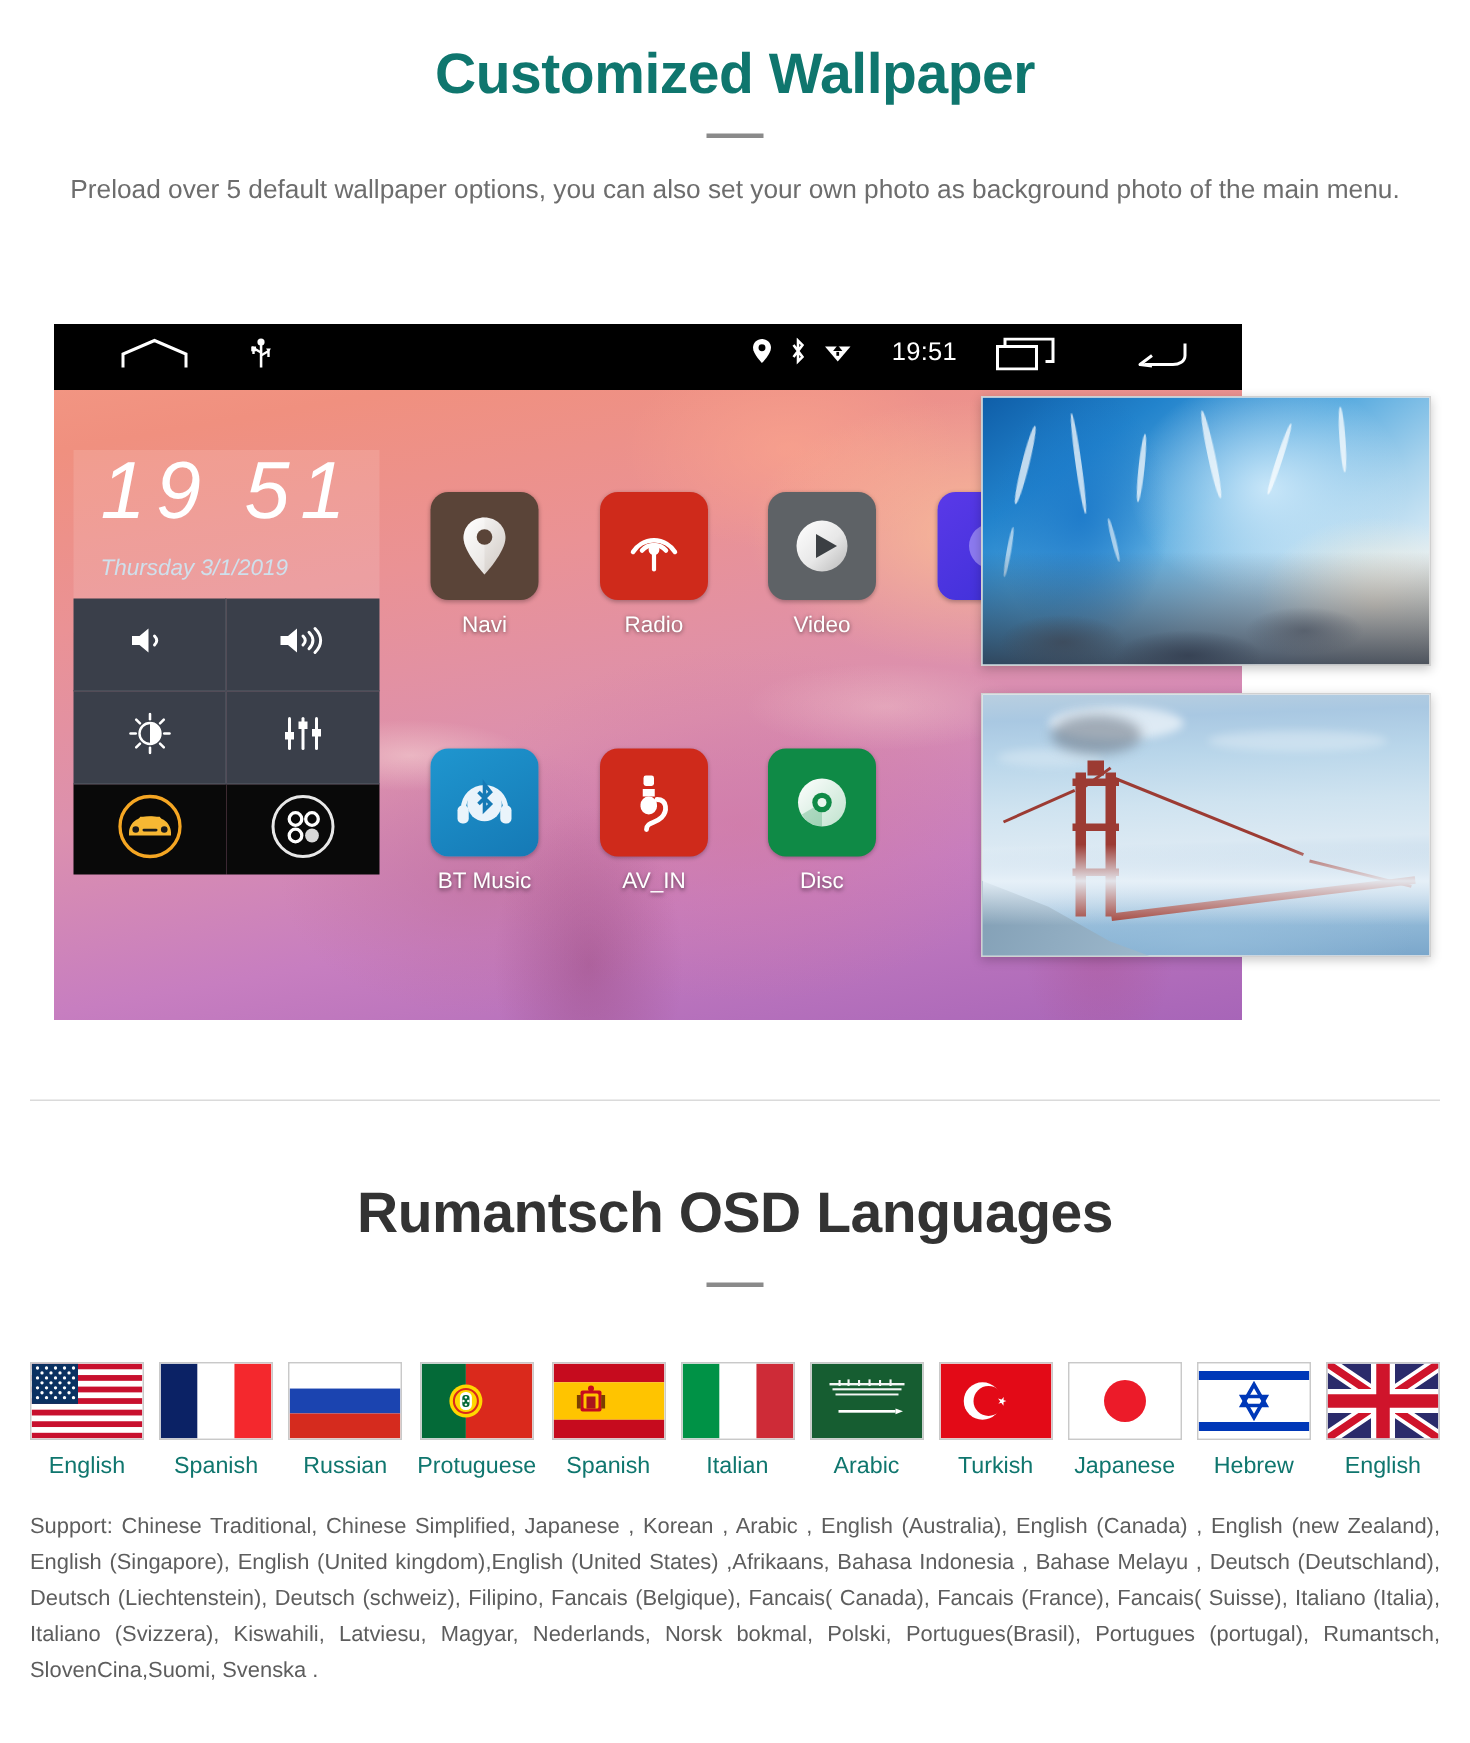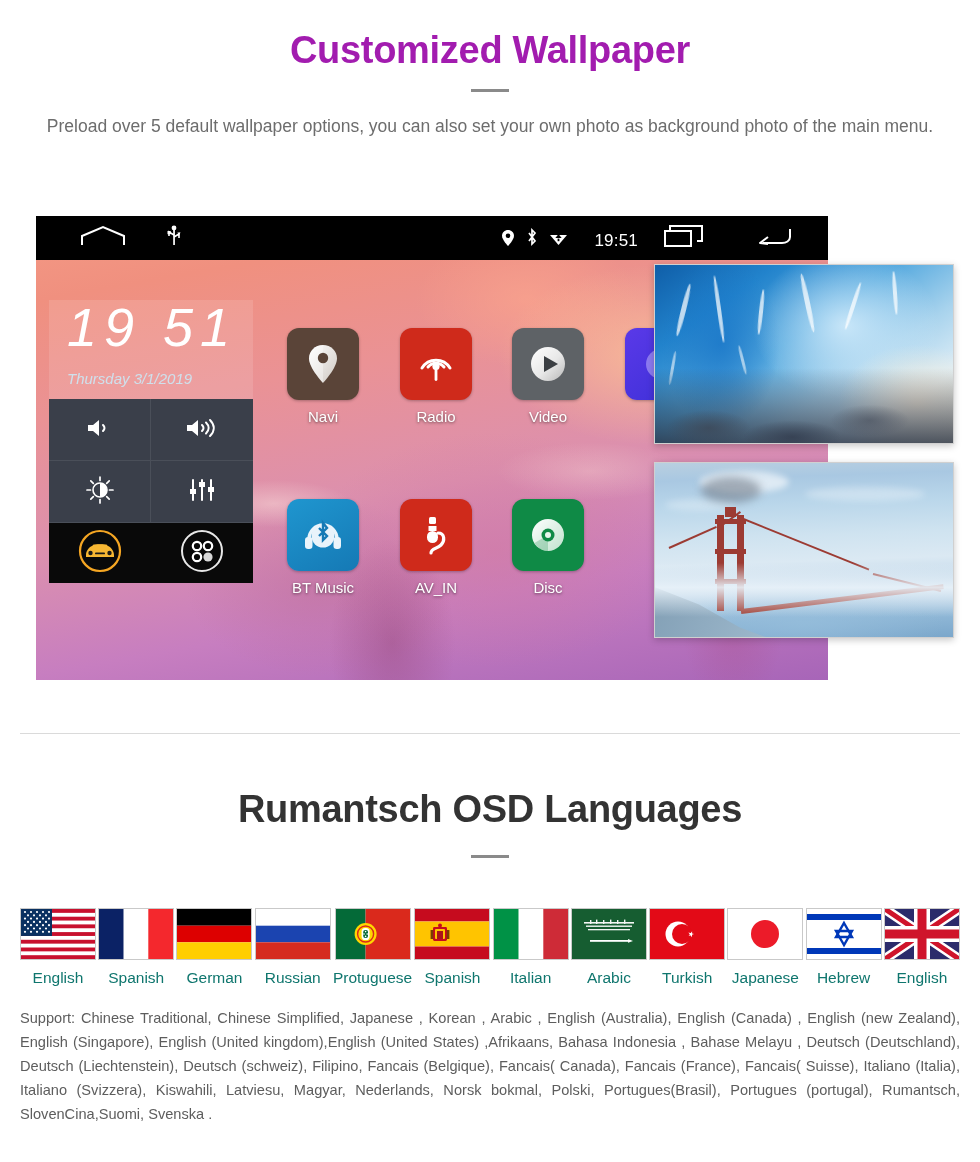--- a/index.html
+++ b/index.html
@@ -6,21 +6,21 @@
   body{
     width:980px;height:1162px;background:#ffffff;overflow:hidden;
     font-family:"Liberation Sans", sans-serif;color:#3b3b3b;
     -webkit-font-smoothing:antialiased;
   }
   .page{position:relative;width:980px;height:1162px;}
 
   
   .sec1-title{
     position:absolute;left:0;top:29px;width:980px;text-align:center;
-    font-size:38px;font-weight:bold;color:#a21caf;letter-spacing:-0.3px;
+    font-size:38px;font-weight:bold;color:#0f766e;letter-spacing:-0.3px;
   }
   .rule{
     position:absolute;width:38px;height:3px;background:#8a8a8a;
   }
   .rule1{left:471px;top:89px;}
   .sec1-sub{
     position:absolute;left:30px;top:112px;width:920px;text-align:center;
     font-size:17.5px;line-height:28px;color:#6d6d6d;
   }
 
@@ -46,21 +46,21 @@
       radial-gradient(ellipse 90px 150px at 45% 92%, rgba(150,70,120,.45), rgba(150,70,120,0) 70%),
       radial-gradient(ellipse 70px 120px at 88% 88%, rgba(170,80,140,.40), rgba(170,80,140,0) 72%);
   }
   
   .statusbar{
     position:absolute;left:0;top:0;width:792px;height:44px;background:#000;
     display:flex;align-items:center;
   }
   .sb-home{margin-left:44px;display:block;}
   .sb-usb{margin-left:39px;display:block;}
-  .sb-right{margin-left:auto;display:flex;align-items:flex-end;padding-right:16px;}
+  .sb-right{margin-left:auto;display:flex;align-items:flex-start;padding-right:16px;}
   .sb-ic{margin-right:10px;display:block;}
   .sb-time{color:#fff;font-size:17px;margin:0 18px 0 16px;letter-spacing:.2px;}
   .sb-rec{margin:0 18px 0 8px;display:block;}
   .sb-back{margin-left:34px;margin-right:20px;display:block;}
 
   
   .clockwidget{
     position:absolute;left:13px;top:84px;width:204px;height:122px;
     background:rgba(255,255,255,.12);
     font-style:italic;
@@ -532,30 +532,20 @@
       <div class="flag">
         <svg width="74" height="50" viewBox="0 0 74 50" preserveAspectRatio="none">
           <rect width="24.7" height="50" fill="#0b2265"></rect>
             <rect x="24.7" width="24.6" height="50" fill="#fff"></rect>
             <rect x="49.3" width="24.7" height="50" fill="#f4282d"></rect>
         </svg>
       </div>
       <div class="flag-lbl">Spanish</div>
     </div>
 
-    <div class="flag-item">
-      <div class="flag">
-        <svg width="74" height="50" viewBox="0 0 74 50" preserveAspectRatio="none">
-          <rect width="74" height="16.7" fill="#000"></rect>
-            <rect y="16.7" width="74" height="16.6" fill="#dd0000"></rect>
-            <rect y="33.3" width="74" height="16.7" fill="#ffce00"></rect>
-        </svg>
-      </div>
-      <div class="flag-lbl">German</div>
-    </div>
 
     <div class="flag-item">
       <div class="flag">
         <svg width="74" height="50" viewBox="0 0 74 50" preserveAspectRatio="none">
           <rect width="74" height="16.7" fill="#fff"></rect>
             <rect y="16.7" width="74" height="16.6" fill="#1b44b0"></rect>
             <rect y="33.3" width="74" height="16.7" fill="#d52b1e"></rect>
         </svg>
       </div>
       <div class="flag-lbl">Russian</div>

